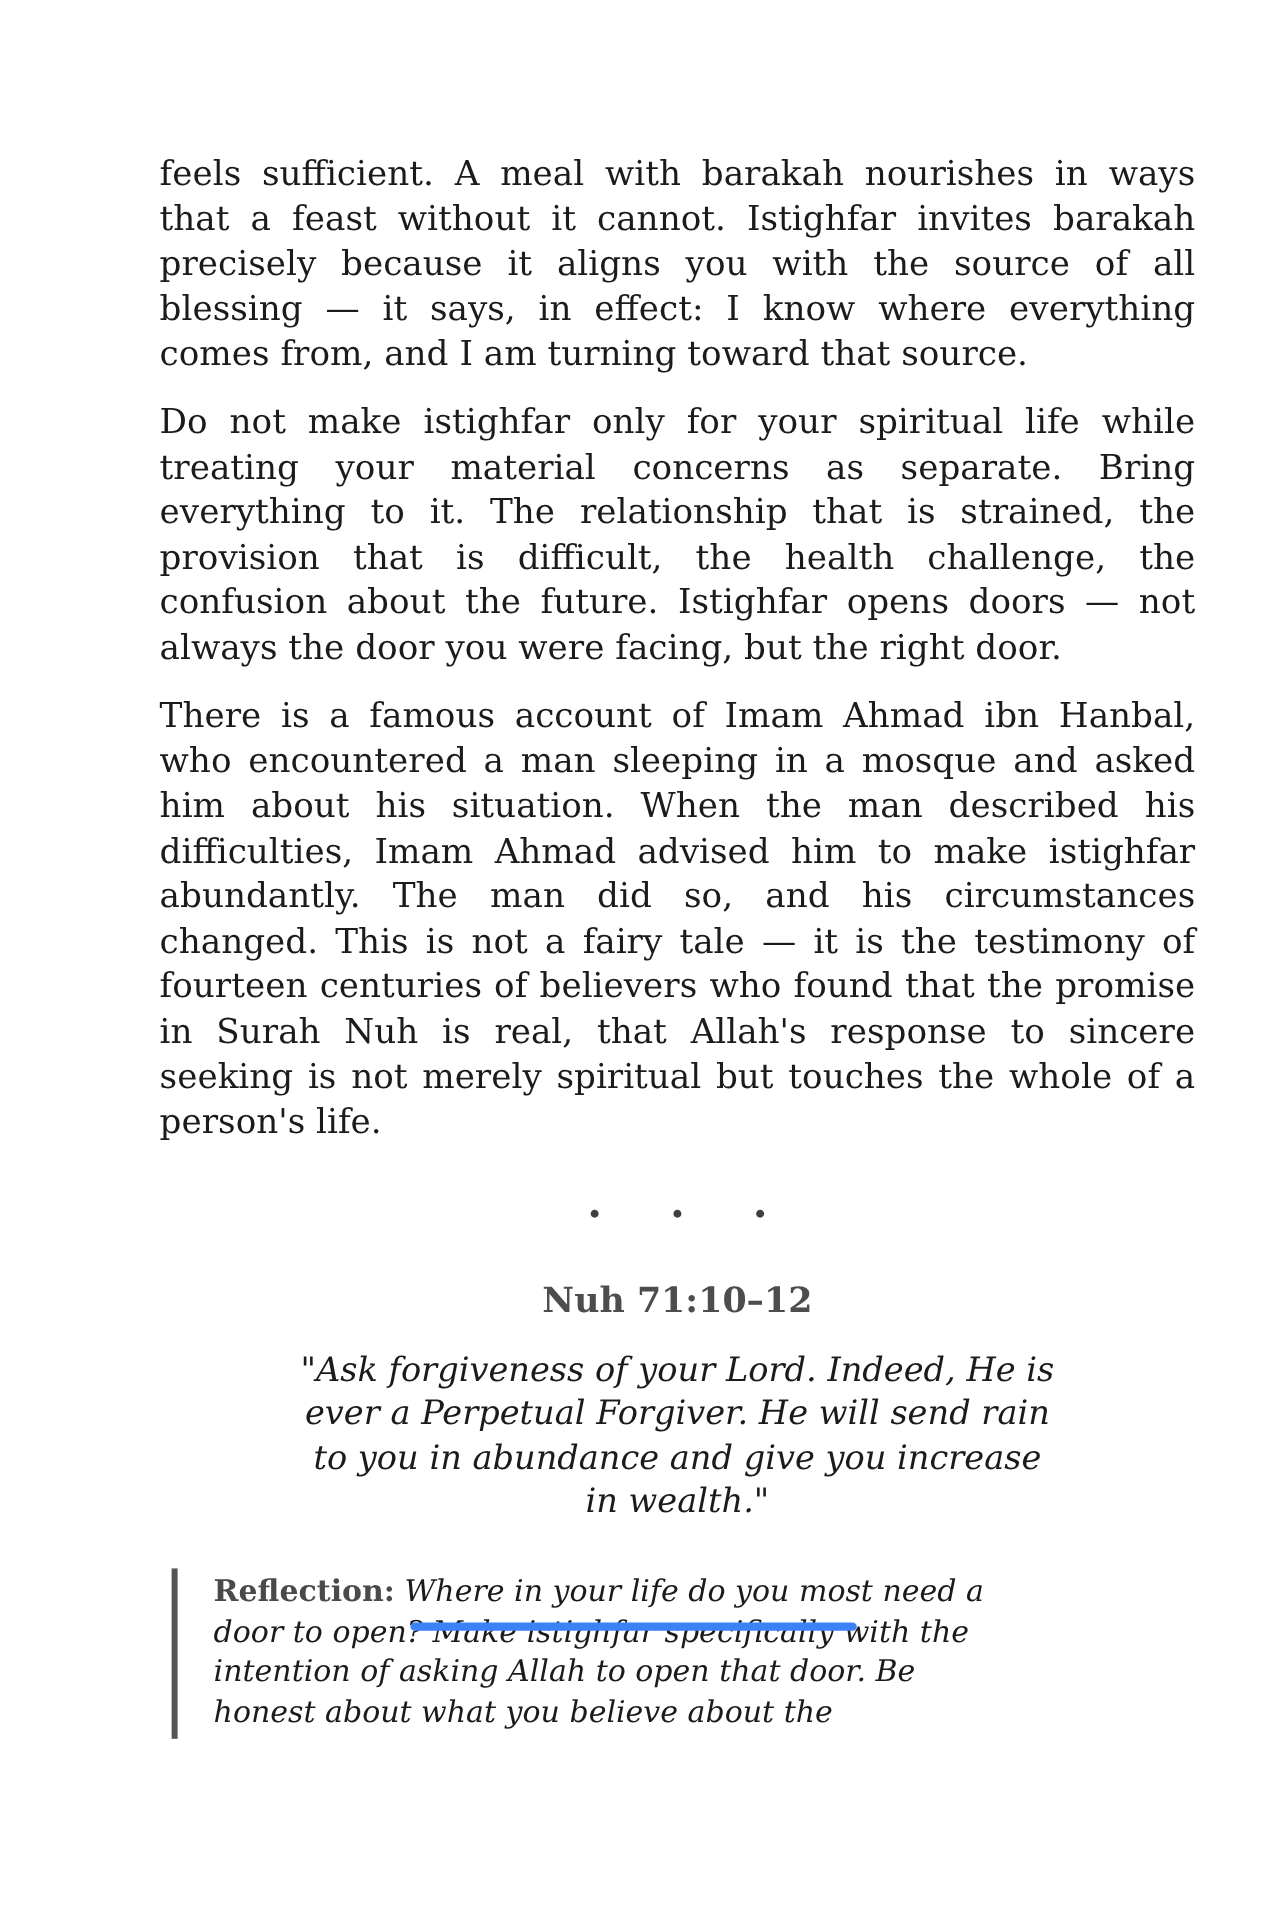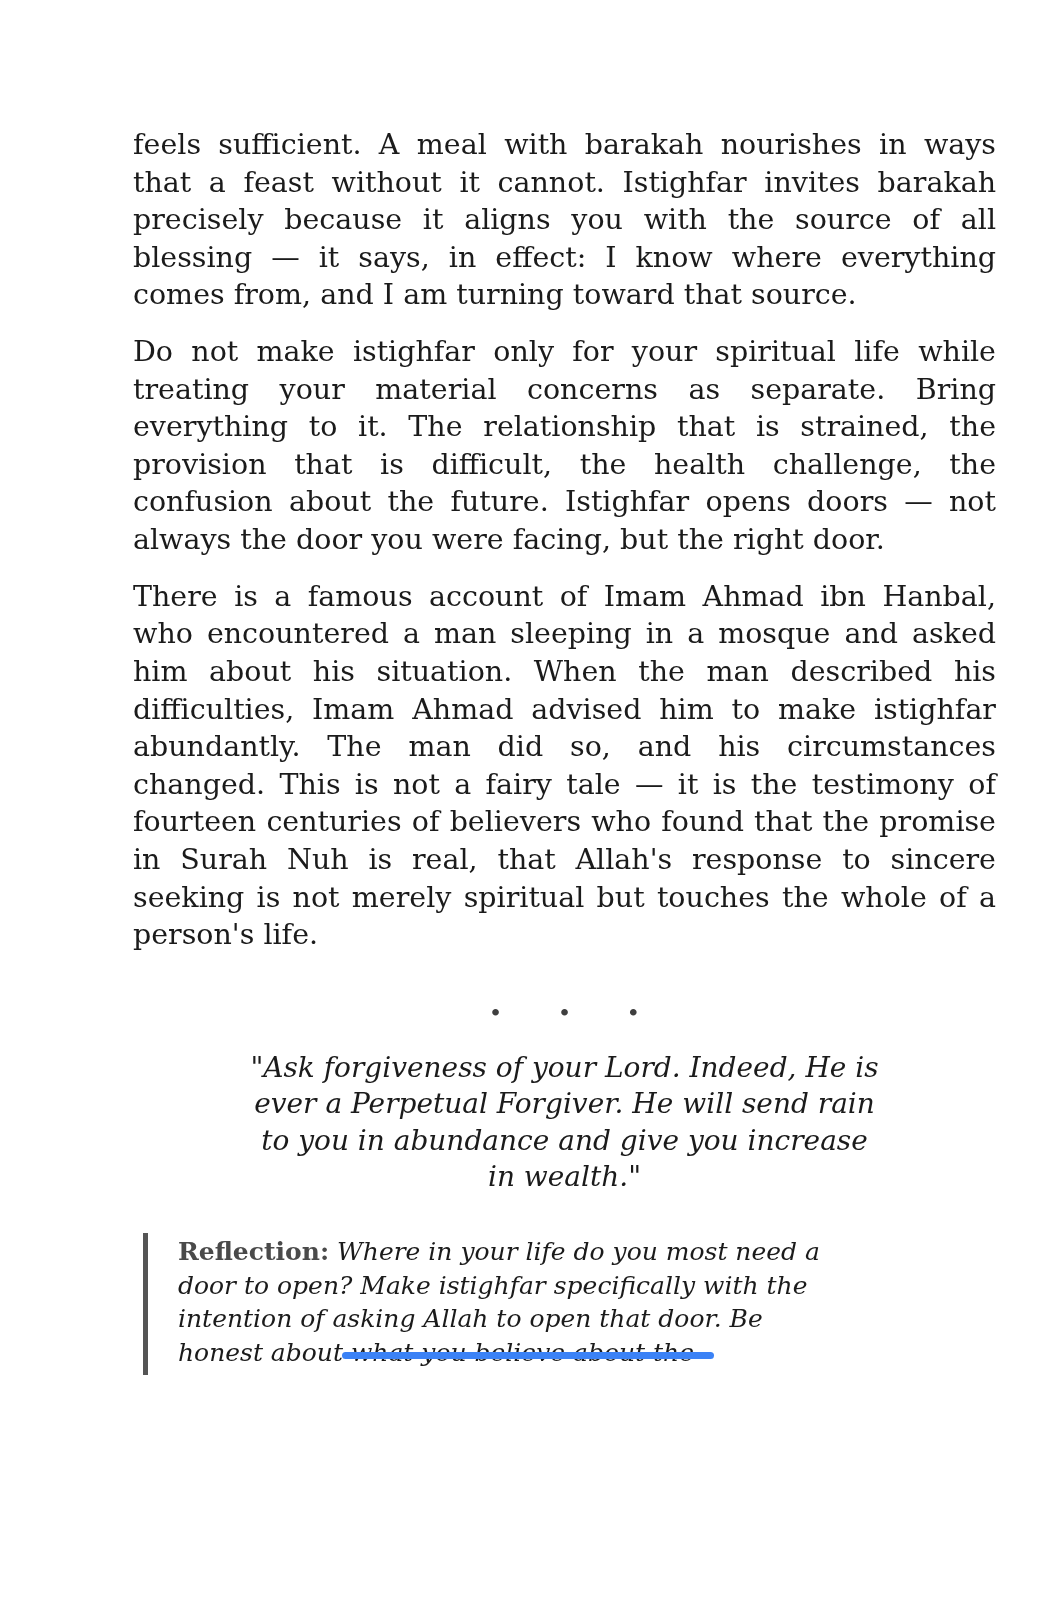--- a/index.html
+++ b/index.html
@@ -87,20 +87,21 @@
 <div class="page">
 
   <p class="body-para">feels sufficient. A meal with barakah nourishes in ways that a feast without it cannot. Istighfar invites barakah precisely because it aligns you with the source of all blessing — it says, in effect: I know where everything comes from, and I am turning toward that source.</p>
 
   <p class="body-para">Do not make istighfar only for your spiritual life while treating your material concerns as separate. Bring everything to it. The relationship that is strained, the provision that is difficult, the health challenge, the confusion about the future. Istighfar opens doors — not always the door you were facing, but the right door.</p>
 
   <p class="body-para">There is a famous account of Imam Ahmad ibn Hanbal, who encountered a man sleeping in a mosque and asked him about his situation. When the man described his difficulties, Imam Ahmad advised him to make istighfar abundantly. The man did so, and his circumstances changed. This is not a fairy tale — it is the testimony of fourteen centuries of believers who found that the promise in Surah Nuh is real, that Allah's response to sincere seeking is not merely spiritual but touches the whole of a person's life.</p>
 
   <div class="separator">• • •</div>
 
+  <h2 class="verse-heading">Nuh 71:10–12</h2>
 
   <p class="verse-quote">"Ask forgiveness of your Lord. Indeed, He is ever a Perpetual Forgiver. He will send rain to you in abundance and give you increase in wealth."</p>
 
   <div class="reflection">
     <span class="reflection-label">Reflection:</span>
     <span> Where in your life do you most need a door to open? Make istighfar specifically with the intention of asking Allah to open that door. Be honest about what you believe about the</span>
   </div>
 
   <div class="progress"></div>
 

